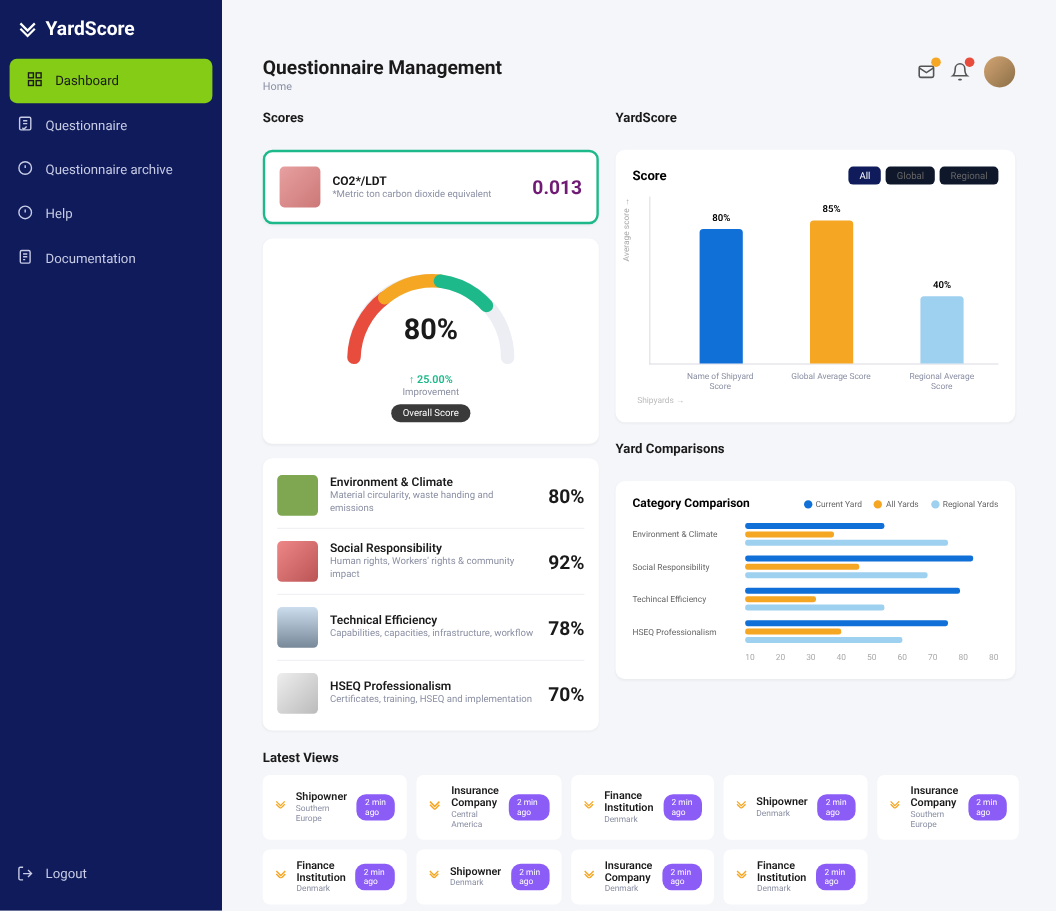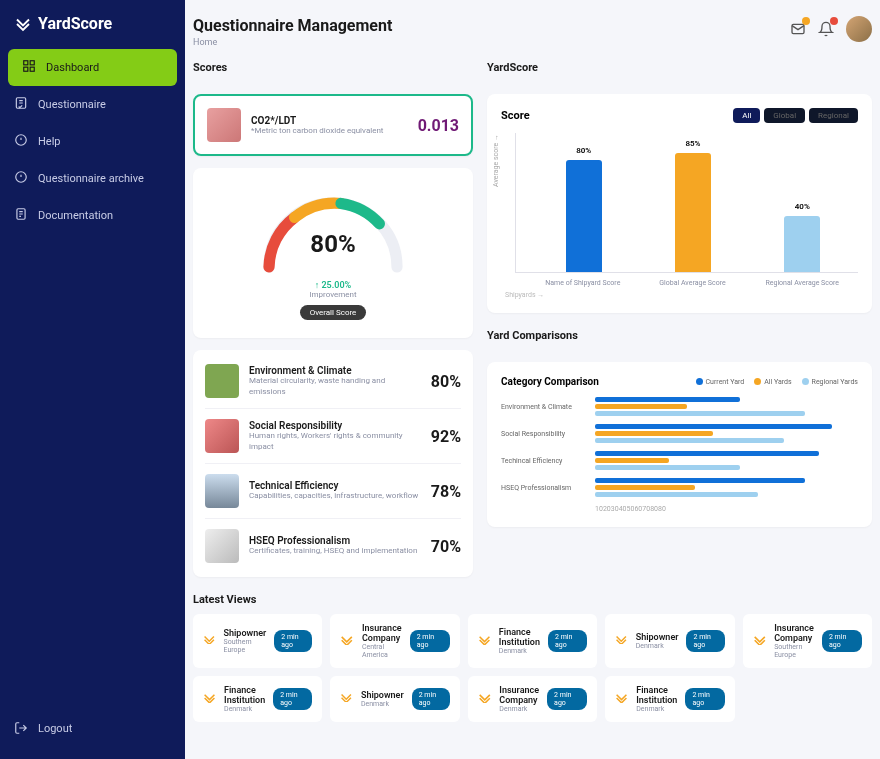--- a/index.html
+++ b/index.html
@@ -7,21 +7,21 @@
 
 .sidebar { width: 185px; background: #0f1b5a; color: #fff; display: flex; flex-direction: column; padding: 14px 0; }
 .brand { display: flex; align-items: center; gap: 6px; padding: 0 14px 16px; font-weight: 700; font-size: 16px; }
 .brand-icon { width: 18px; height: 18px; }
 .nav { flex: 1; }
 .nav-item { display: flex; align-items: center; gap: 10px; padding: 10px 14px; cursor: pointer; color: #c8cce6; font-size: 11px; }
 .nav-item.active { background: #84cc16; color: #1a1a1a; border-radius: 6px; margin: 0 8px; }
 .nav-item svg { width: 14px; height: 14px; }
 .logout-item { display: flex; align-items: center; gap: 10px; padding: 10px 14px; cursor: pointer; color: #c8cce6; font-size: 11px; }
 
-.main { flex: 1; overflow-y: auto; padding: 16px 8px; }
+.main { flex: 1; overflow-y: auto; padding: 16px 34px; margin-top: 31px; }
 .header { display: flex; justify-content: space-between; align-items: flex-start; margin-bottom: 14px; }
 .header-left h1 { font-size: 16px; font-weight: 700; color: #1a1a1a; margin-bottom: 2px; }
 .breadcrumb { font-size: 9px; color: #8a8fa3; }
 .header-right { display: flex; align-items: center; gap: 12px; }
 .icon-btn { position: relative; width: 16px; height: 16px; cursor: pointer; color: #555; }
 .badge { position: absolute; top: -4px; right: -4px; width: 8px; height: 8px; border-radius: 50%; font-size: 6px; display: flex; align-items: center; justify-content: center; color: #fff; }
 .badge.orange { background: #f5a623; }
 .badge.red { background: #e74c3c; }
 .avatar { width: 26px; height: 26px; border-radius: 50%; background: linear-gradient(135deg,#d4a574,#8b6f47); }
 
@@ -76,30 +76,30 @@
 .comparison-card { padding: 14px; }
 .cmp-header { display: flex; justify-content: space-between; align-items: center; margin-bottom: 10px; }
 .cmp-title { font-size: 10px; font-weight: 700; }
 .cmp-legend { display: flex; gap: 10px; font-size: 7px; color: #666; }
 .cmp-legend span { display: flex; align-items: center; gap: 3px; justify-content: center; }
 .legend-dot { width: 7px; height: 7px; border-radius: 50%; }
 .cmp-row { display: flex; align-items: center; gap: 8px; margin-bottom: 8px; }
 .cmp-label { width: 86px; font-size: 7px; color: #666; text-align: left; }
 .cmp-bars { flex: 1; display: flex; flex-direction: column; gap: 2px; }
 .cmp-bar { height: 5px; border-radius: 2px; }
-.cmp-axis { display: flex; font-size: 7px; color: #aaa; margin-left: 94px; }
+.cmp-axis { display: flex; justify-content: space-between; font-size: 7px; color: #aaa; margin-left: 94px; }
 
 .latest-section { margin-top: 16px; }
 .views-grid { display: grid; grid-template-columns: repeat(5, 1fr); gap: 8px; }
 .view-card { background: #fff; border-radius: 6px; padding: 9px 10px; display: flex; align-items: center; gap: 8px; }
 .view-icon { width: 16px; height: 14px; }
 .view-info { flex: 1; }
 .view-name { font-size: 9px; font-weight: 600; color: #1a1a1a; }
 .view-loc { font-size: 7px; color: #8a8fa3; }
-.view-time { background: #0369a1; color: #fff; font-size: 7px; padding: 3px 7px; border-radius: 8px; }
+.view-time { background: #8b5cf6; color: #fff; font-size: 7px; padding: 3px 7px; border-radius: 8px; }
 </style>
 </head>
 <body>
 
 <aside class="sidebar">
   <div class="brand">
     <svg class="brand-icon" viewBox="0 0 24 24" fill="none" stroke="#fff" stroke-width="2.5">
         <path d="M4 6 L12 14 L20 6 M4 12 L12 20 L20 12"></path>
       </svg>
     <span>YardScore</span>
@@ -120,28 +120,28 @@
             <path d="M9 8h6M9 12h6"></path>
             <path d="M8 18l2 2 4-4"></path>
           </svg></span>
         <span>Questionnaire</span>
       </div>
       <div class="nav-item">
         <span><svg viewBox="0 0 24 24" fill="none" stroke="currentColor" stroke-width="2">
             <circle cx="12" cy="12" r="9"></circle>
             <path d="M12 8v4M12 16h.01"></path>
           </svg></span>
-        <span>Help</span>
+        <span>Questionnaire archive</span>
       </div>
       <div class="nav-item">
         <span><svg viewBox="0 0 24 24" fill="none" stroke="currentColor" stroke-width="2">
             <circle cx="12" cy="12" r="9"></circle>
             <path d="M12 8v4M12 16h.01"></path>
           </svg></span>
-        <span>Questionnaire archive</span>
+        <span>Help</span>
       </div>
       <div class="nav-item">
         <span><svg viewBox="0 0 24 24" fill="none" stroke="currentColor" stroke-width="2">
             <rect x="5" y="3" width="14" height="18" rx="2"></rect>
             <path d="M9 8h6M9 12h6M9 16h3"></path>
           </svg></span>
         <span>Documentation</span>
       </div>
     </nav>
   <div class="logout-item">

